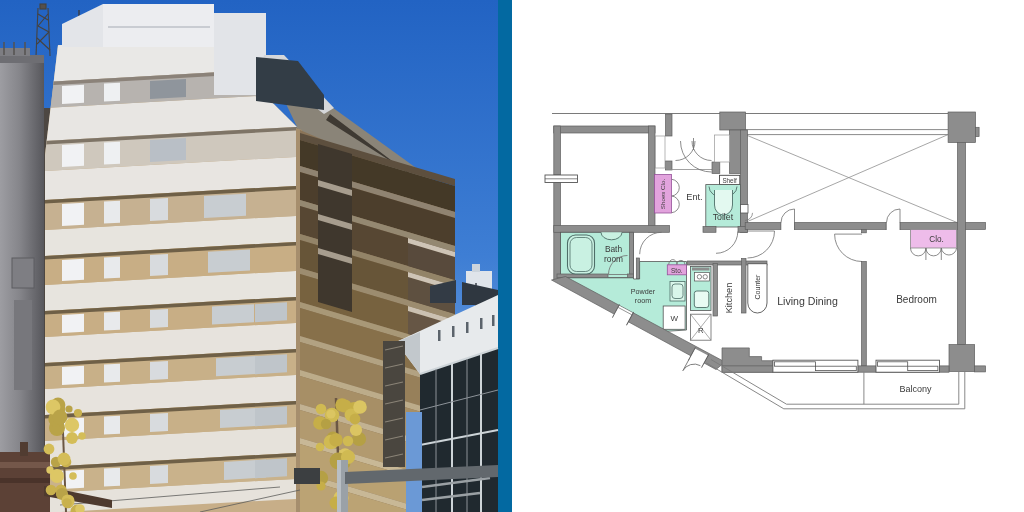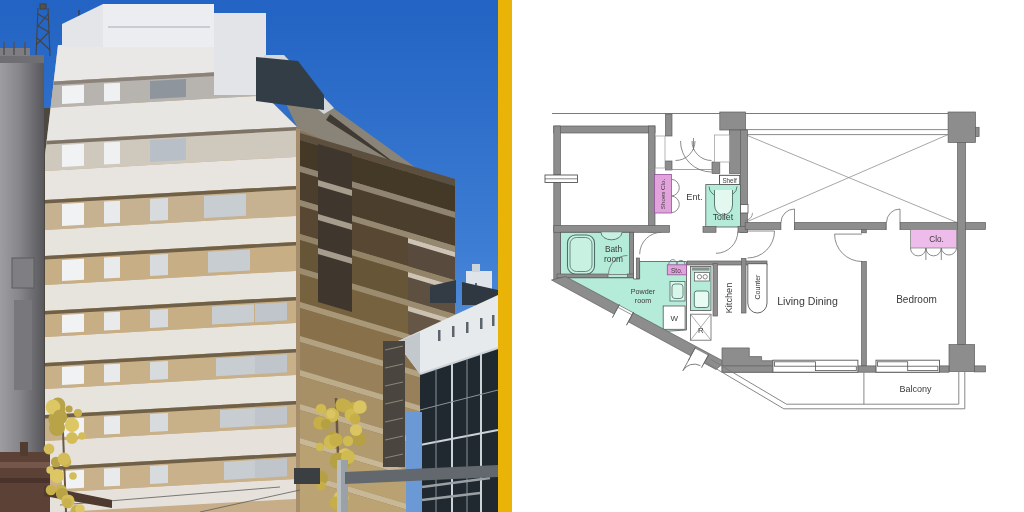--- a/index.html
+++ b/index.html
@@ -1,16 +1,16 @@
 <!DOCTYPE html>
 <html><head>
 <meta charset="utf-8">
 <style>
 html,body{margin:0;padding:0;background:#fff}
-#page{position:relative;width:1024px;height:512px;background:#eab308;overflow:hidden;font-family:"Liberation Sans",sans-serif}
+#page{position:relative;width:1024px;height:512px;background:#0369a1;overflow:hidden;font-family:"Liberation Sans",sans-serif}
 svg{position:absolute;left:0;top:0}
 </style>
 </head>
 <body>
 <div id="page">
 <svg width="1024" height="512" viewBox="0 0 1024 512">
 <defs>
 <linearGradient id="sky" x1="0" y1="0" x2="0" y2="1">
 <stop offset="0" stop-color="#2263c3"></stop>
 <stop offset="0.5" stop-color="#3e7ed4"></stop>

